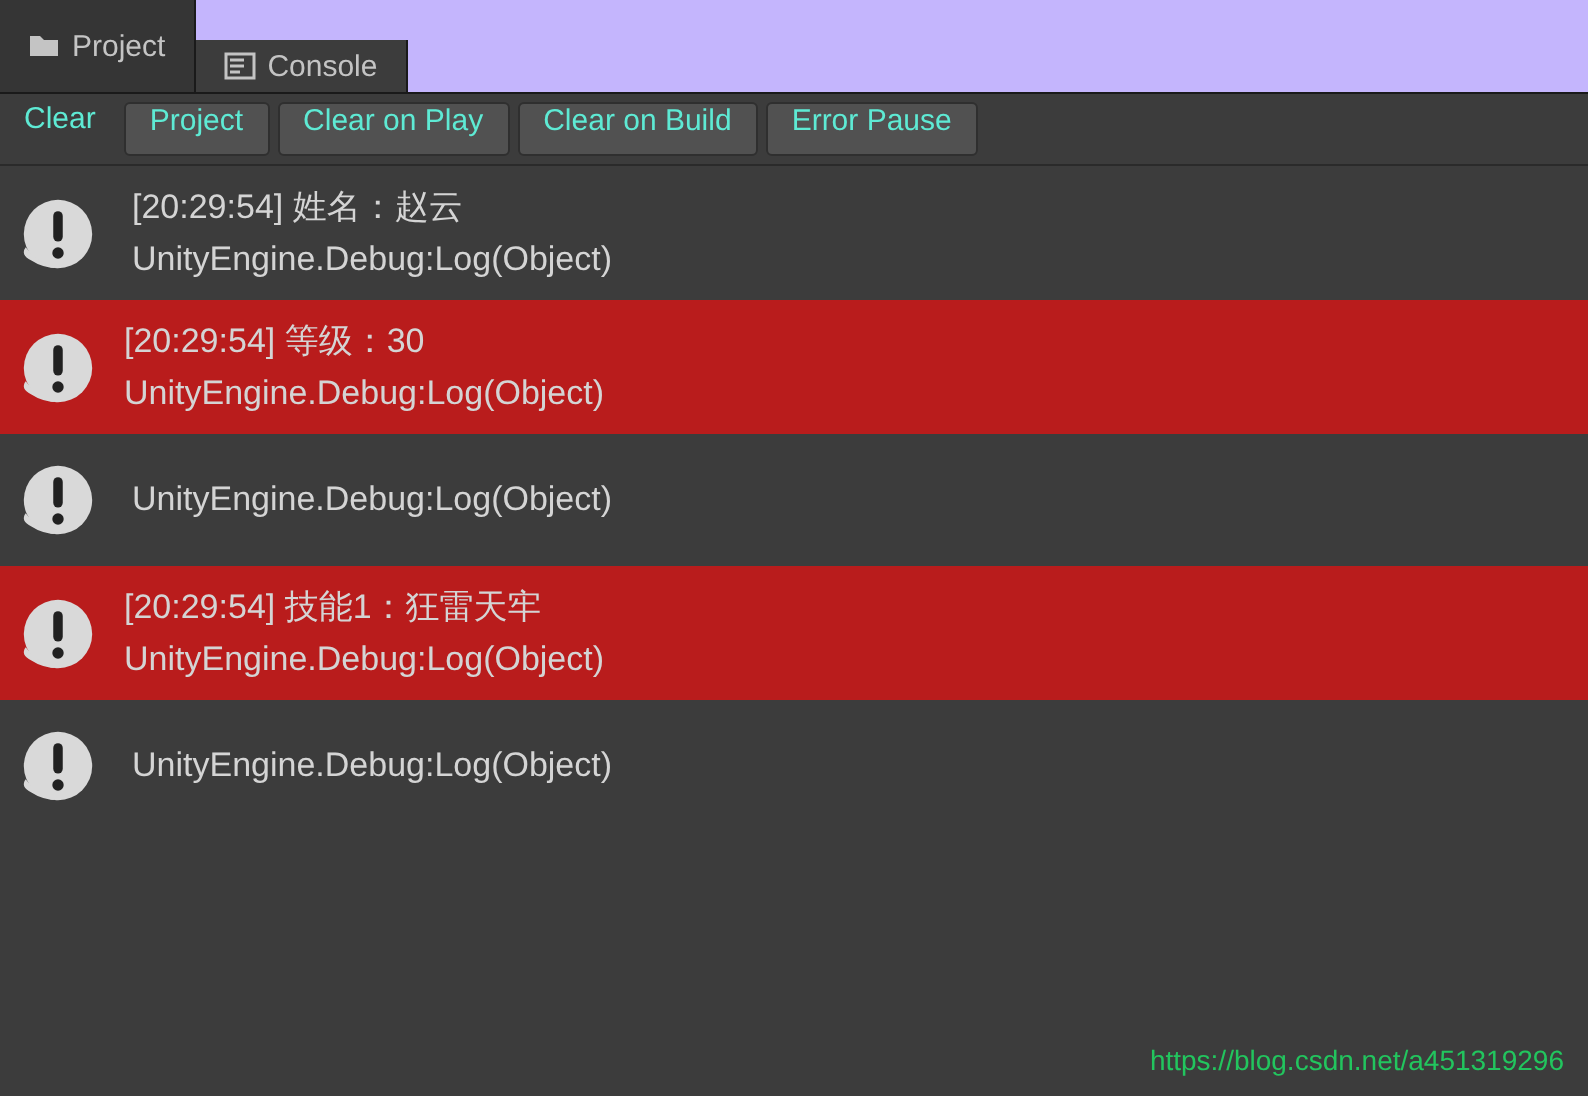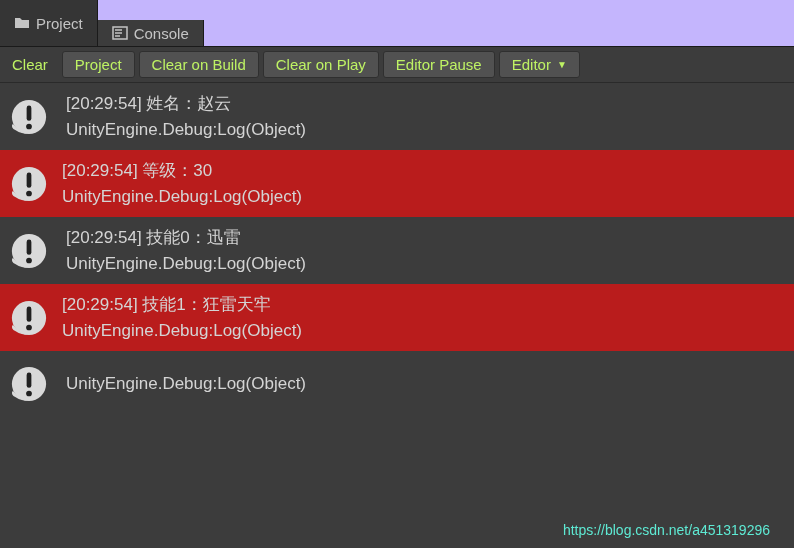--- a/index.html
+++ b/index.html
@@ -42,28 +42,27 @@
     }
     .toolbar {
       display: flex;
       background: #3c3c3c;
       height: 36px;
       align-items: stretch;
       border-bottom: 1px solid #2a2a2a;
     }
     .toolbar-btn {
       display: flex;
-      align-items: center;
       padding: 0 12px;
       background: #515151;
       border: 1px solid #2f2f2f;
       border-radius: 3px;
       margin: 4px 2px;
       cursor: pointer;
-      color: #bef264;
+      color: #5eead4;
       font-size: 15px;
       gap: 4px;
     }
     .toolbar-btn:first-child {
       background: transparent;
       border: none;
       margin-left: 2px;
       padding: 0 10px;
     }
     .dropdown-arrow {
@@ -91,22 +90,22 @@
     .log-text {
       display: flex;
       flex-direction: column;
       line-height: 1.5;
       font-size: 17px;
       color: #d4d4d4;
     }
     .watermark {
       position: absolute;
       bottom: 10px;
-      right: 24px;
-      color: #5eead4;
+      right: 12px;
+      color: #22c55e;
       font-size: 14px;
     }
   </style>
 </head>
 <body>
 
 <div class="tab-bar">
   <div class="tab">
     <span class="tab-icon">
       <svg viewBox="0 0 16 16" width="16" height="16">
@@ -129,31 +128,27 @@
 </div>
 
 <div class="toolbar">
   <div class="toolbar-btn">
     <span>Clear</span>
   </div>
   <div class="toolbar-btn">
     <span>Project</span>
   </div>
   <div class="toolbar-btn">
+    <span>Clear on Play</span>
+  </div>
+  <div class="toolbar-btn">
     <span>Clear on Build</span>
   </div>
   <div class="toolbar-btn">
-    <span>Clear on Play</span>
-  </div>
-  <div class="toolbar-btn">
-    <span>Editor Pause</span>
-  </div>
-  <div class="toolbar-btn">
-    <span>Editor</span>
-    <span class="dropdown-arrow">▼</span>
+    <span>Error Pause</span>
   </div>
 </div>
 
 <div class="console-list" id="log-list">
     <div class="log-row even">
       <div class="log-icon"><svg viewBox="0 0 40 40" width="38" height="38">
   <circle cx="20" cy="20" r="18" fill="#d9d9d9"></circle>
   <path d="M 3 27 Q 10 36 20 38 Q 12 38 6 34 Q 0 31 3 27 Z" fill="#d9d9d9"></path>
   <rect x="17.5" y="8" width="5" height="16" rx="2.5" fill="#212121"></rect>
   <circle cx="20" cy="30" r="3" fill="#212121"></circle>
@@ -176,21 +171,20 @@
       </div>
     </div>
     <div class="log-row even">
       <div class="log-icon"><svg viewBox="0 0 40 40" width="38" height="38">
   <circle cx="20" cy="20" r="18" fill="#d9d9d9"></circle>
   <path d="M 3 27 Q 10 36 20 38 Q 12 38 6 34 Q 0 31 3 27 Z" fill="#d9d9d9"></path>
   <rect x="17.5" y="8" width="5" height="16" rx="2.5" fill="#212121"></rect>
   <circle cx="20" cy="30" r="3" fill="#212121"></circle>
 </svg></div>
       <div class="log-text">
-        <span>[20:29:54] 技能0：迅雷</span>
         <span>UnityEngine.Debug:Log(Object)</span>
       </div>
     </div>
     <div class="log-row odd">
       <div class="log-icon"><svg viewBox="0 0 40 40" width="38" height="38">
   <circle cx="20" cy="20" r="18" fill="#d9d9d9"></circle>
   <path d="M 3 27 Q 10 36 20 38 Q 12 38 6 34 Q 0 31 3 27 Z" fill="#d9d9d9"></path>
   <rect x="17.5" y="8" width="5" height="16" rx="2.5" fill="#212121"></rect>
   <circle cx="20" cy="30" r="3" fill="#212121"></circle>
 </svg></div>

